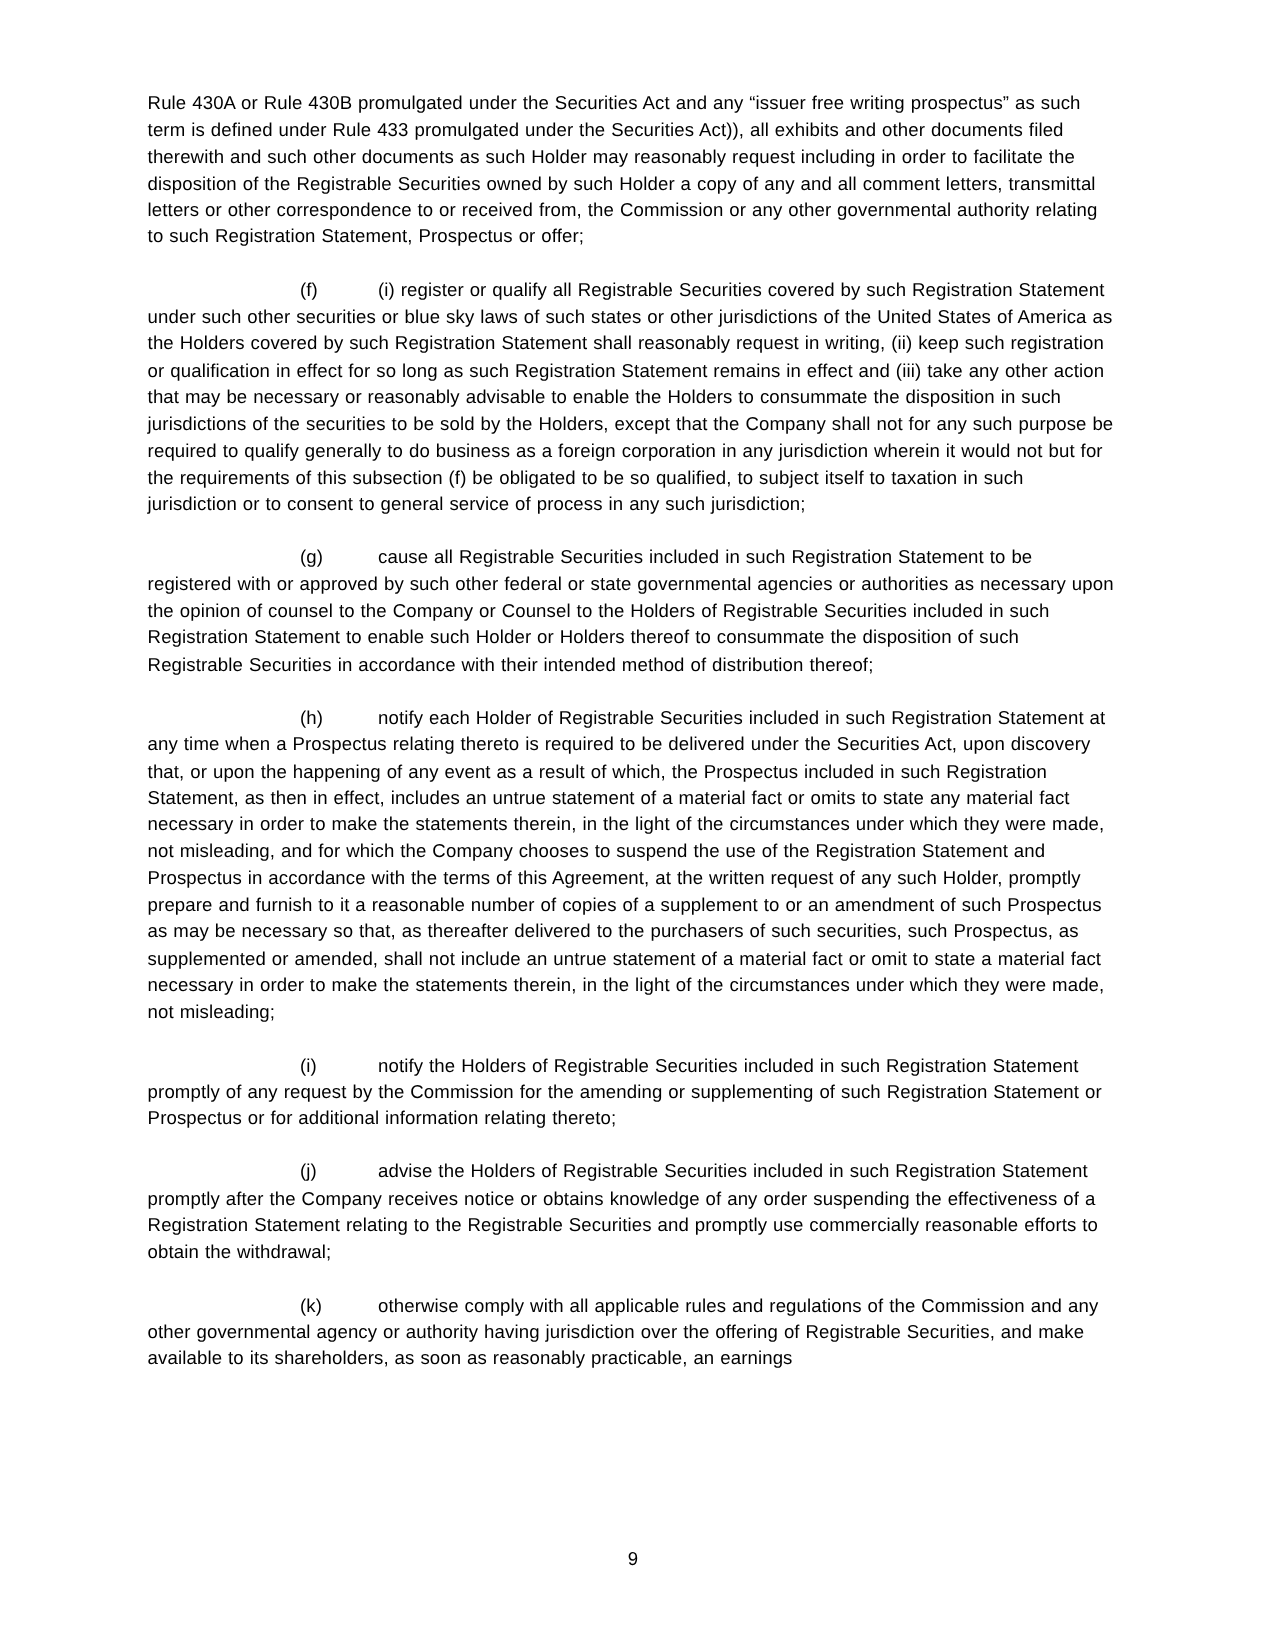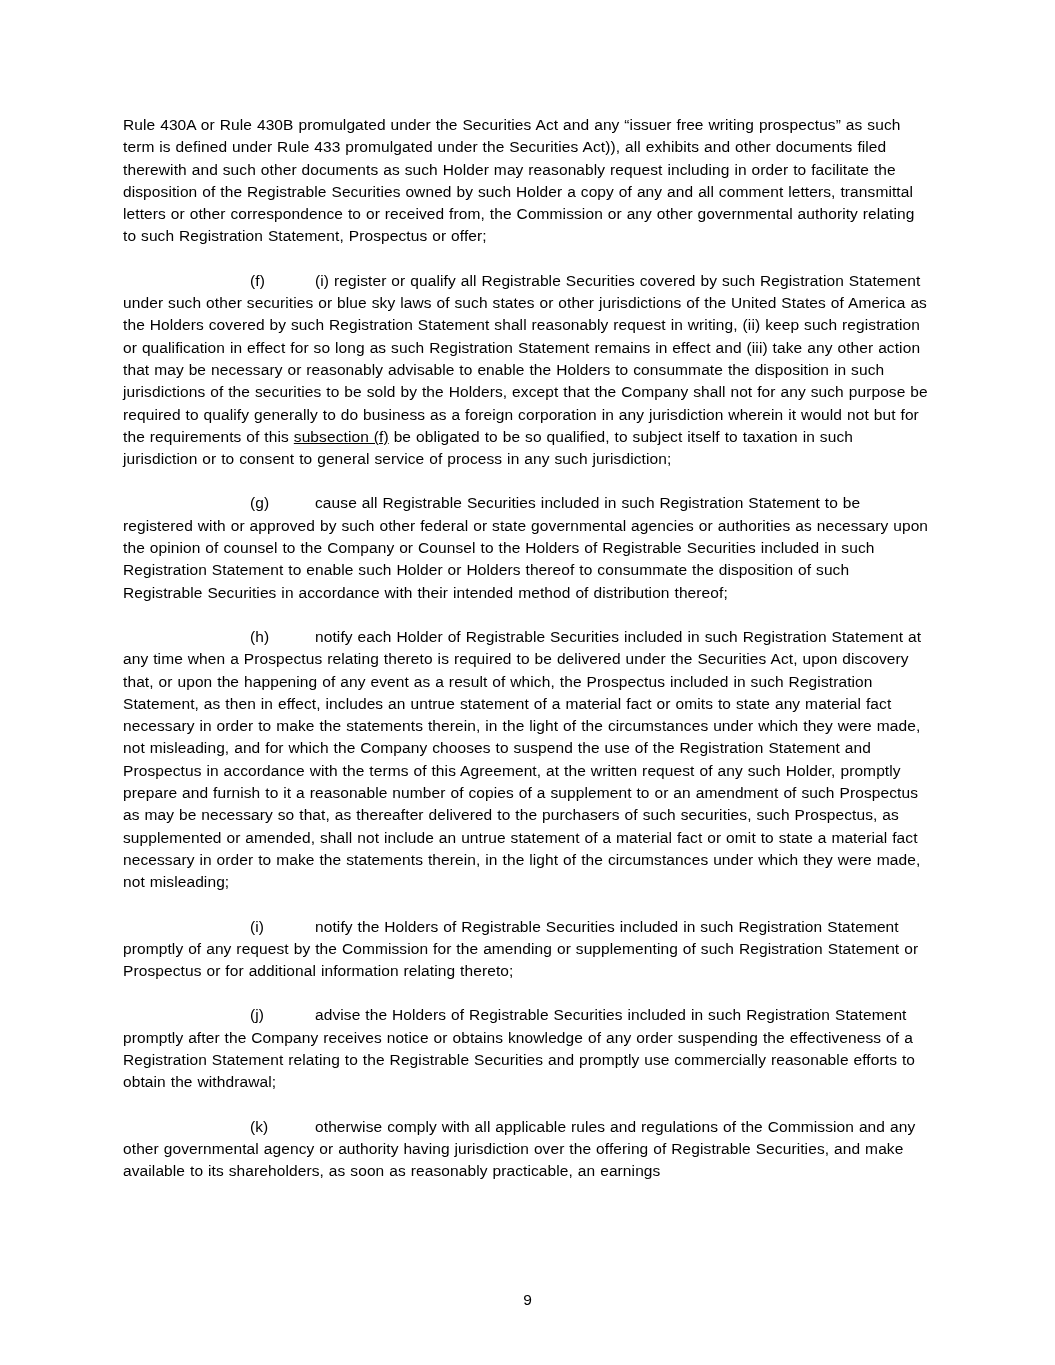--- a/index.html
+++ b/index.html
@@ -15,21 +15,21 @@
     color: #000000;
     -webkit-font-smoothing: antialiased;
   }
   .page {
     position: absolute;
     top: 0;
     left: 0;
     width: 1055px;
     height: 1365px;
     box-sizing: border-box;
-    padding: 114px 125px 0 123px;
+    padding: 76px 125px 0 123px;
     background: #ffffff;
     overflow: hidden;
   }
   .para {
     font-size: 15.5px;
     line-height: 22.3px;
     margin: 0 0 22px 0;
     text-align: left;
     letter-spacing: 0.1px;
     word-spacing: 0.5px;
@@ -37,21 +37,20 @@
   .first-indent {
     display: inline-block;
     width: 127px;
     height: 1px;
   }
   .label {
     display: inline-block;
     width: 65px;
   }
   .underline {
-    text-decoration: underline;
   }
   .page-number {
     position: absolute;
     bottom: 56px;
     left: 0;
     width: 100%;
     text-align: center;
     font-size: 15.5px;
     color: #000000;
   }

